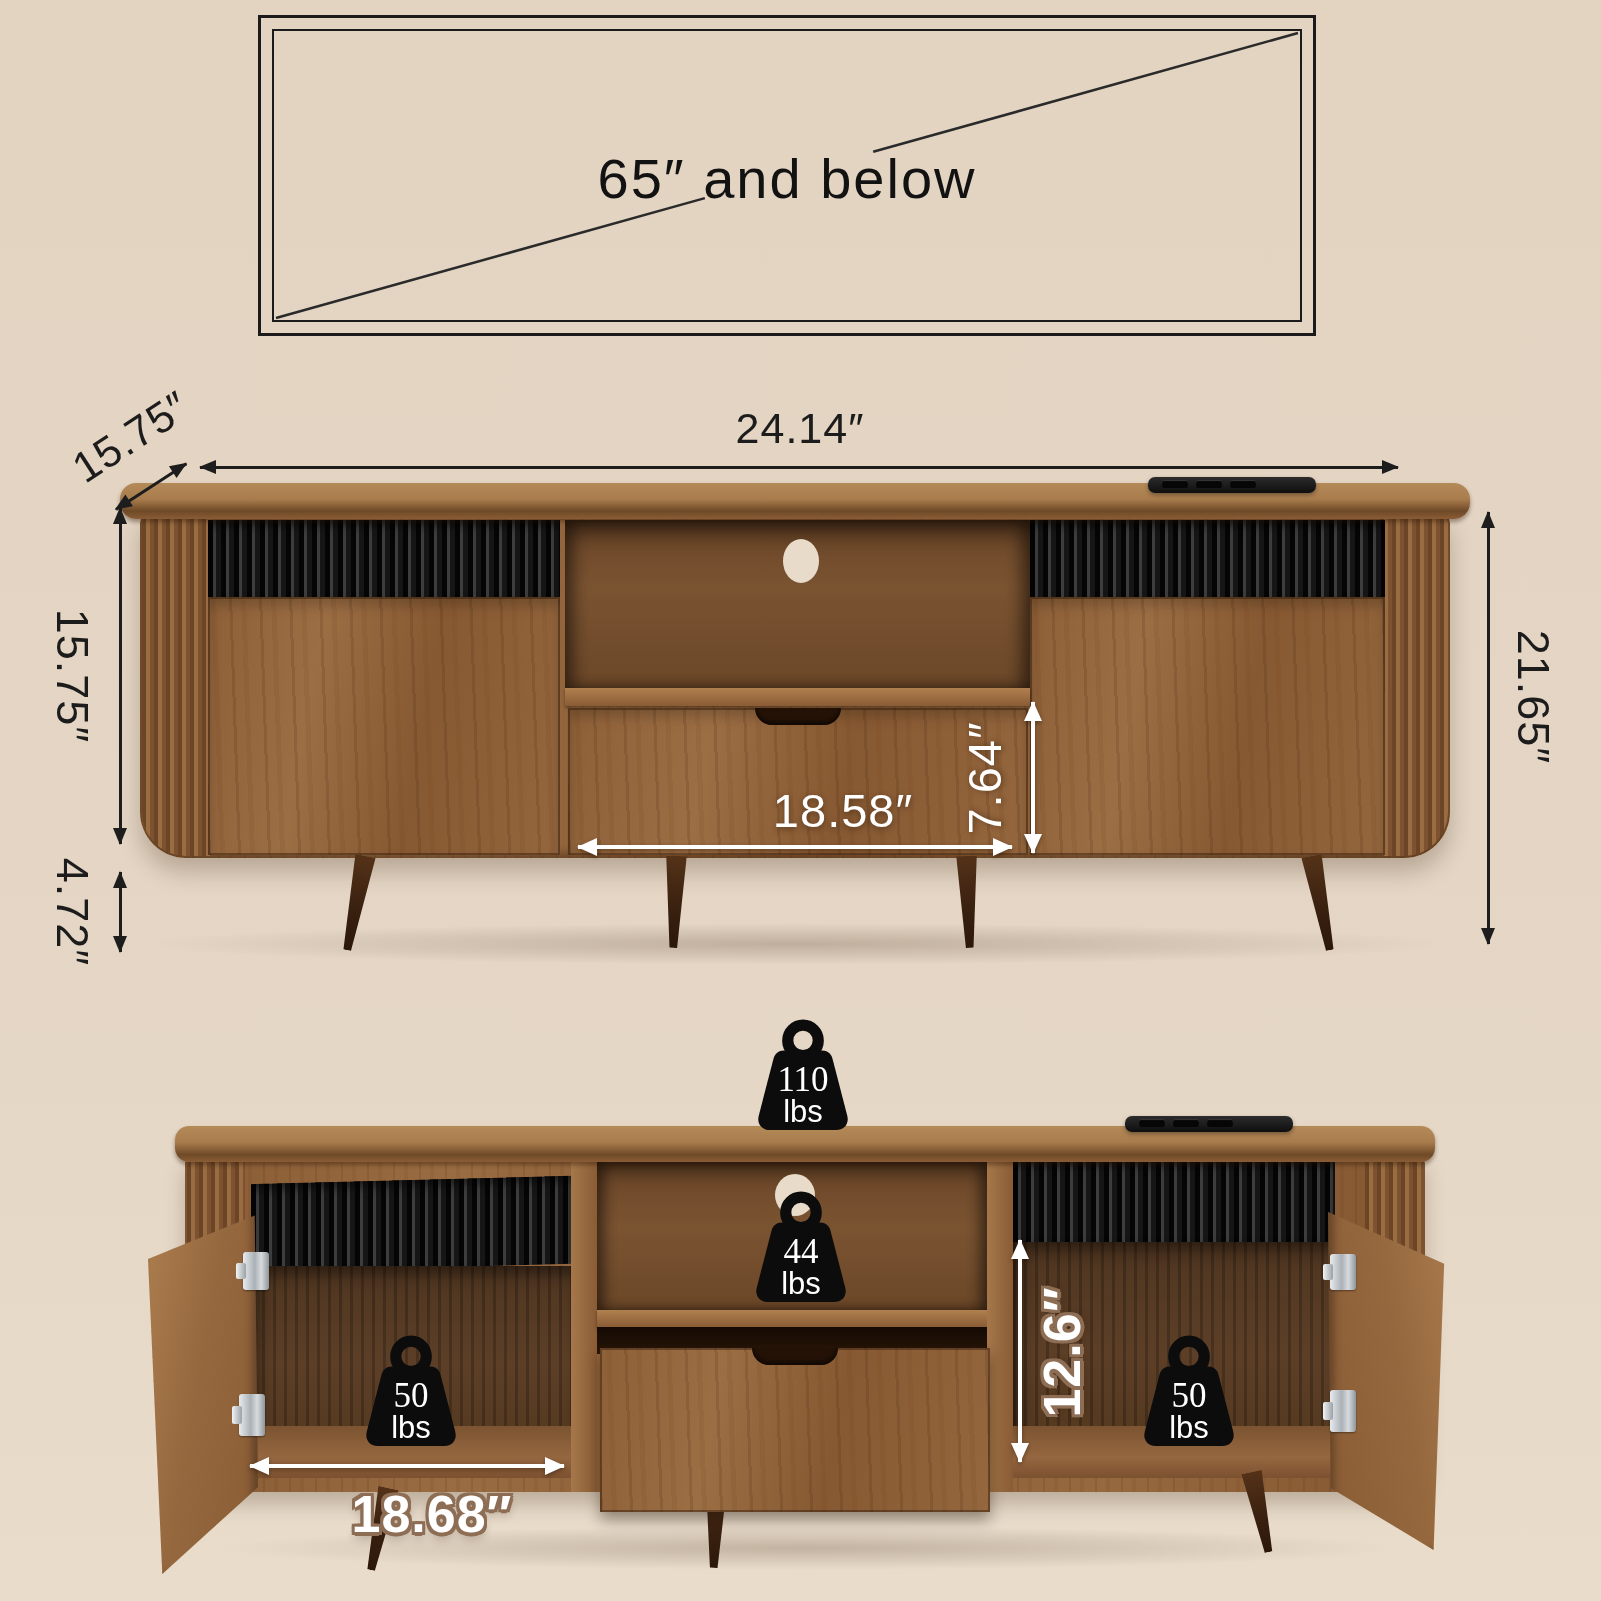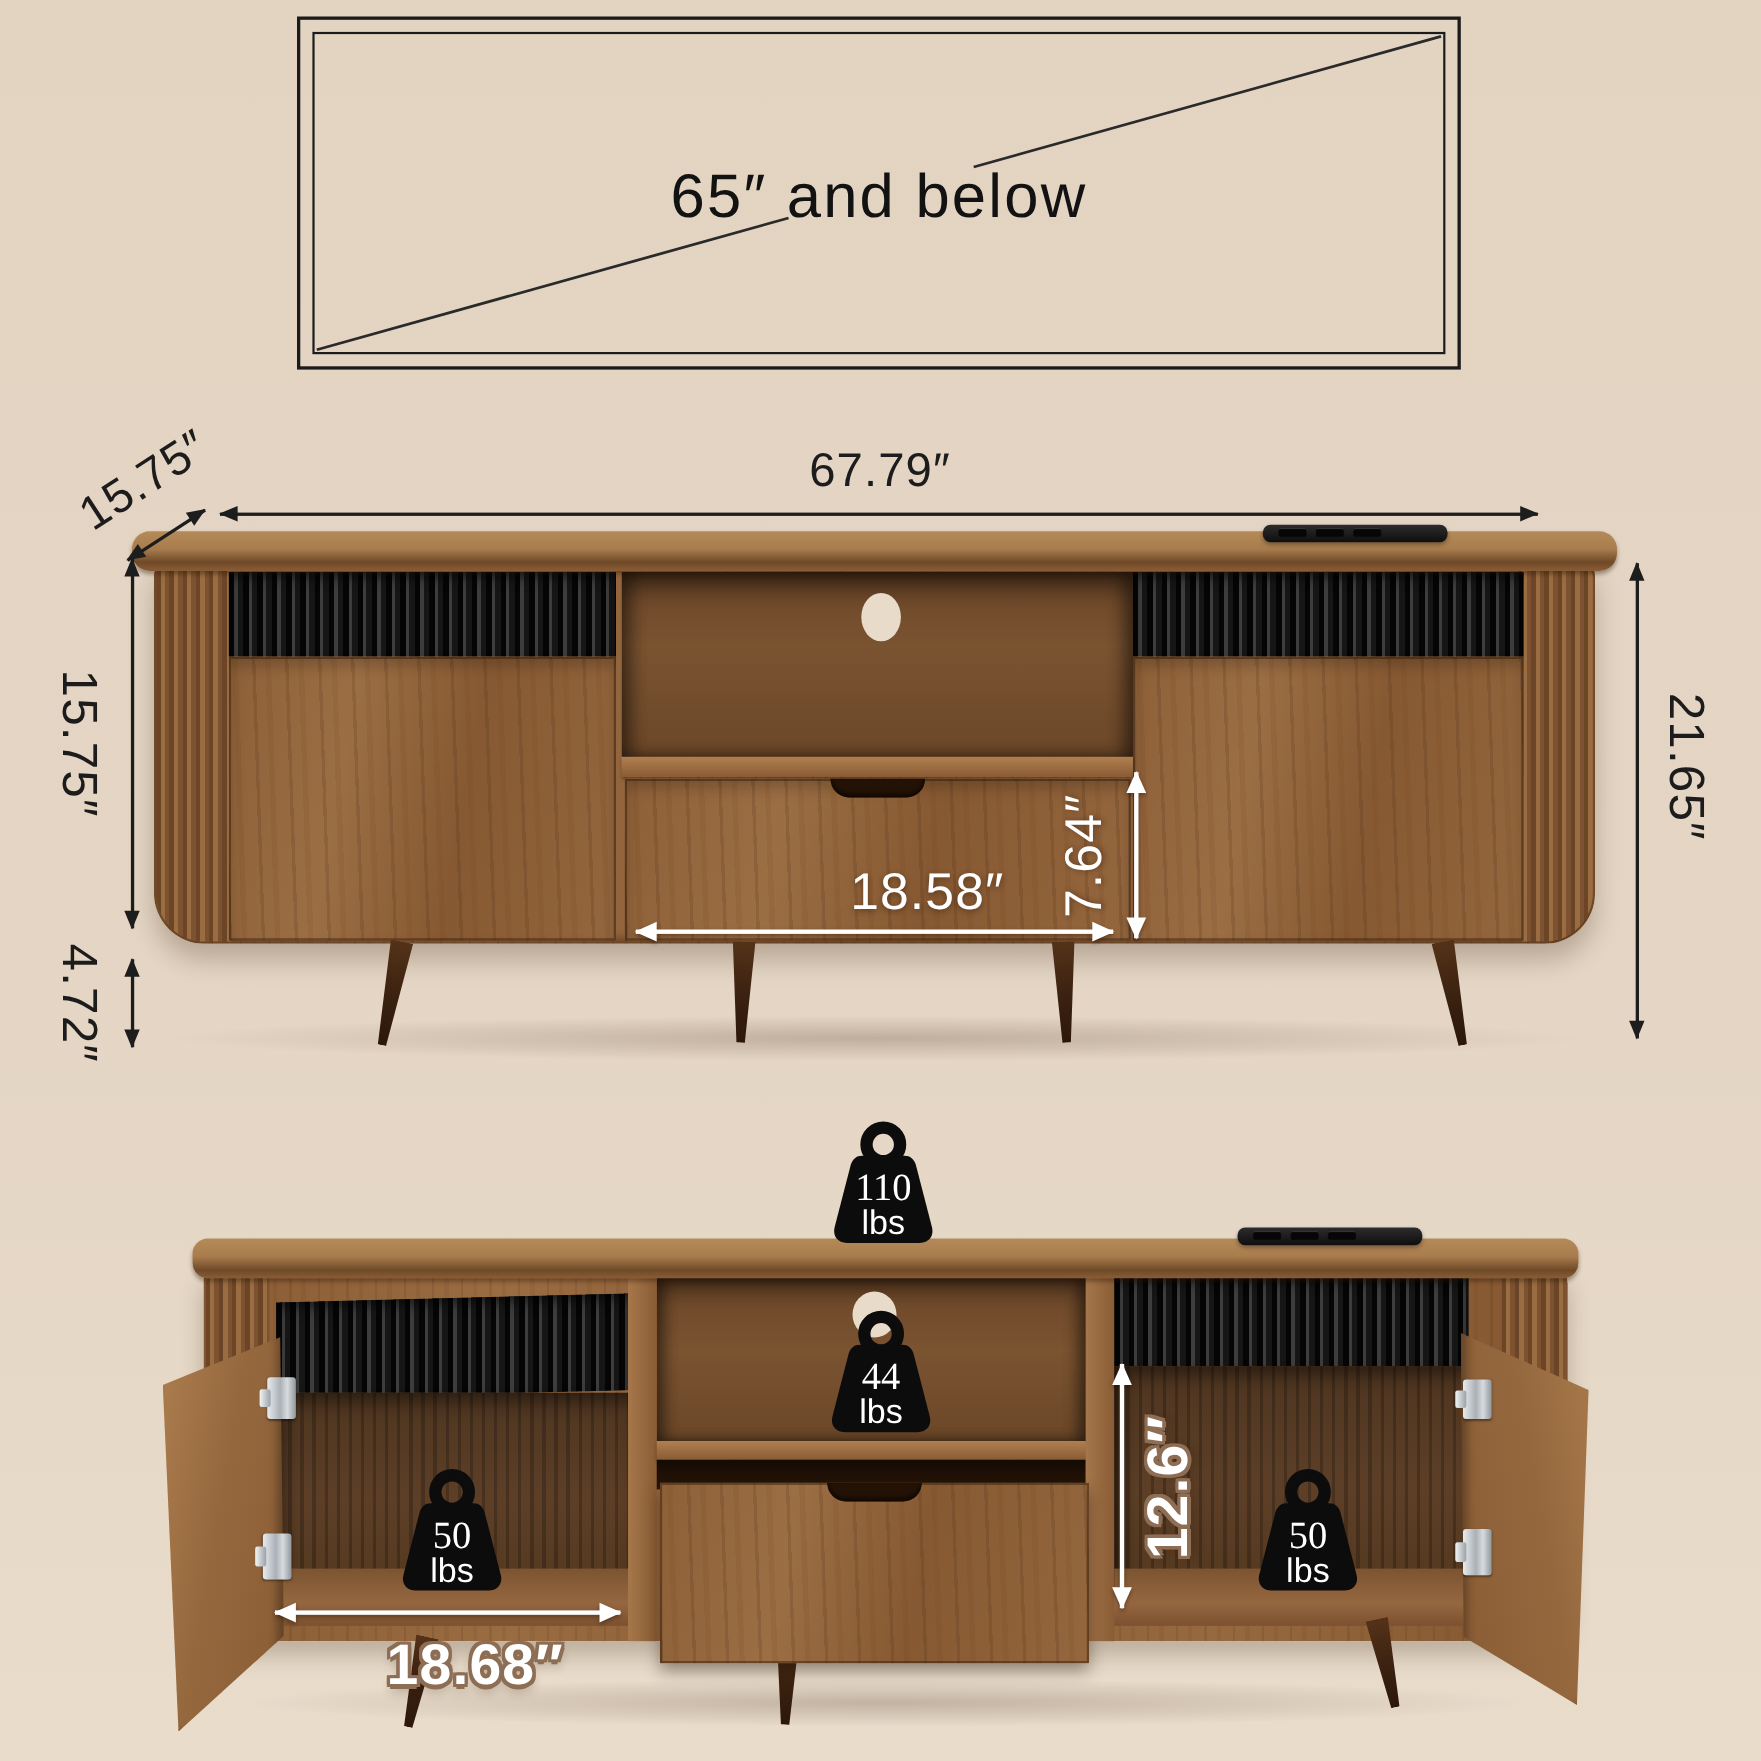--- a/index.html
+++ b/index.html
@@ -4,21 +4,21 @@
 <style>
   html,body{margin:0;padding:0;}
   .stage{
     position:relative;width:1601px;height:1601px;overflow:hidden;
     background:linear-gradient(180deg,#e3d4c2 0%,#e4d5c4 55%,#e9dccb 100%);
     font-family:"Liberation Sans", sans-serif;
   }
   .abs{position:absolute;}
 
   
-  .tvbox-outer{left:270px;top:15px;width:1052px;height:315px;border:3px solid #1b1b1b;}
+  .tvbox-outer{left:258px;top:15px;width:1052px;height:315px;border:3px solid #1b1b1b;}
   .tvbox-inner{left:11px;top:11px;right:11px;bottom:11px;border:2px solid #1b1b1b;}
   .tvbox-label{
     left:50%;top:51%;transform:translate(-50%,-50%);
     font-size:56px;letter-spacing:2px;color:#121212;white-space:nowrap;font-weight:400;
   }
 
   
   .harrow{height:0;border-top:3px solid #1d1d1d;}
   .harrow::before,.harrow::after{content:"";position:absolute;top:-9px;width:0;height:0;
     border-top:7px solid transparent;border-bottom:7px solid transparent;}
@@ -138,21 +138,21 @@
       <span class="outlet" style="left:82px;"></span>
     </div>
 
     <div class="abs leg" style="left:232px;top:373px;height:96px;transform:rotate(11deg);transform-origin:top center;"></div>
     <div class="abs leg" style="left:543px;top:373px;height:92px;transform:rotate(2deg);transform-origin:top center;"></div>
     <div class="abs leg" style="left:833px;top:373px;height:92px;transform:rotate(-2deg);transform-origin:top center;"></div>
     <div class="abs leg" style="left:1178px;top:373px;height:96px;transform:rotate(-11deg);transform-origin:top center;"></div>
   </div>
 
   <div class="abs harrow" style="left:200px;top:466px;width:1198px;"></div>
-  <div class="abs dim" style="left:800px;top:428px;transform:translate(-50%,-50%);">67.79″</div>
+  <div class="abs dim" style="left:800px;top:428px;transform:translate(-50%,-50%);">24.14″</div>
 
   <div class="abs harrow" style="left:116px;top:508px;width:84px;transform:rotate(-33deg);transform-origin:left center;"></div>
   <div class="abs dim" style="left:131px;top:437px;transform:translate(-50%,-50%) rotate(-33deg);">15.75″</div>
 
   <div class="abs varrow" style="left:119px;top:508px;height:336px;"></div>
   <div class="abs dim" style="left:72px;top:676px;transform:translate(-50%,-50%) rotate(90deg);font-size:45px;">15.75″</div>
 
   <div class="abs varrow" style="left:119px;top:872px;height:80px;"></div>
   <div class="abs dim" style="left:72px;top:912px;transform:translate(-50%,-50%) rotate(90deg);font-size:45px;">4.72″</div>
 

